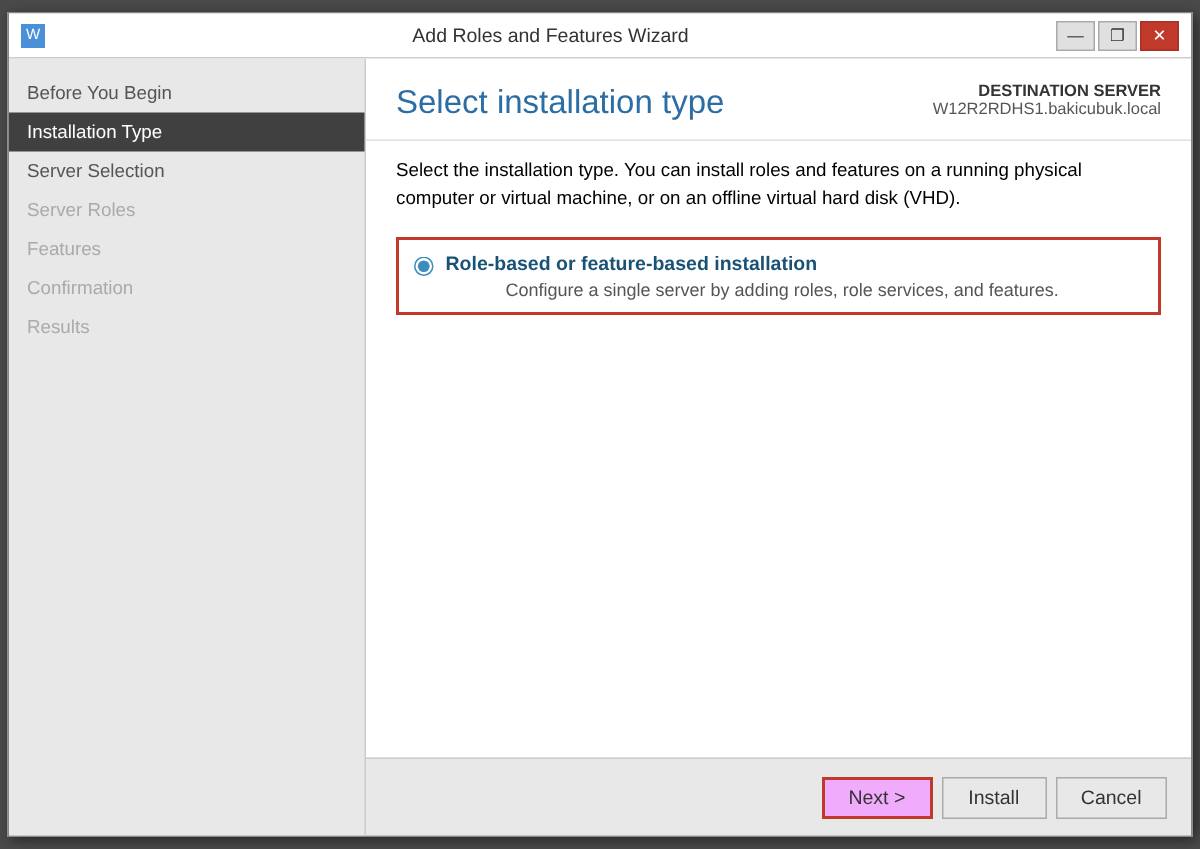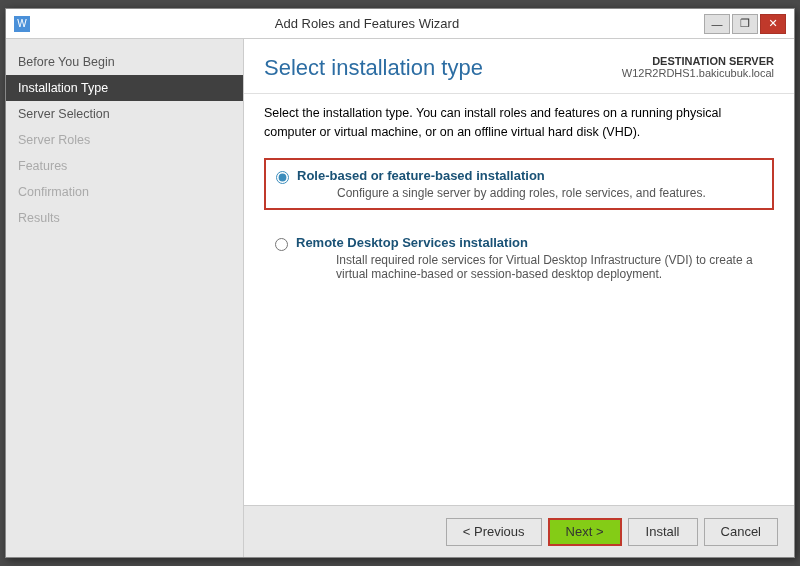--- a/index.html
+++ b/index.html
@@ -209,21 +209,21 @@
       border: 1px solid #aaa;
       background: #e8e8e8;
       font-size: 13px;
       cursor: pointer;
       color: #333;
       min-width: 70px;
     }
 
     .footer-btn.primary {
       border: 2px solid #c0392b;
-      background: #84cc16;
+      background: #f0abfc;
     }
 
     .main-wrapper {
       position: relative;
       flex: 1;
       display: flex;
       flex-direction: column;
       overflow: hidden;
     }
   </style>
@@ -273,33 +273,23 @@
           <div class="option-box selected">
             <div class="option-row">
               <input type="radio" class="option-radio" name="install-type" checked="" style="">
               <div>
                 <div class="option-label">Role-based or feature-based installation</div>
                 <div class="option-desc">Configure a single server by adding roles, role services, and features.</div>
               </div>
             </div>
           </div>
 
-          <div class="option-box">
-            <div class="option-row">
-              <input type="radio" class="option-radio" name="install-type" style="">
-              <div>
-                <div class="option-label">Remote Desktop Services installation</div>
-                <div class="option-desc">Install required role services for Virtual Desktop Infrastructure (VDI) to create a virtual machine-based or session-based desktop deployment.</div>
-              </div>
-            </div>
-          </div>
         </div>
       </div>
 
       <div class="footer">
-        <button class="footer-btn">&lt; Previous</button>
         <button class="footer-btn primary">Next &gt;</button>
         <button class="footer-btn">Install</button>
         <button class="footer-btn">Cancel</button>
       </div>
     </div>
   </div>
 </div>
 
 </body></html>

